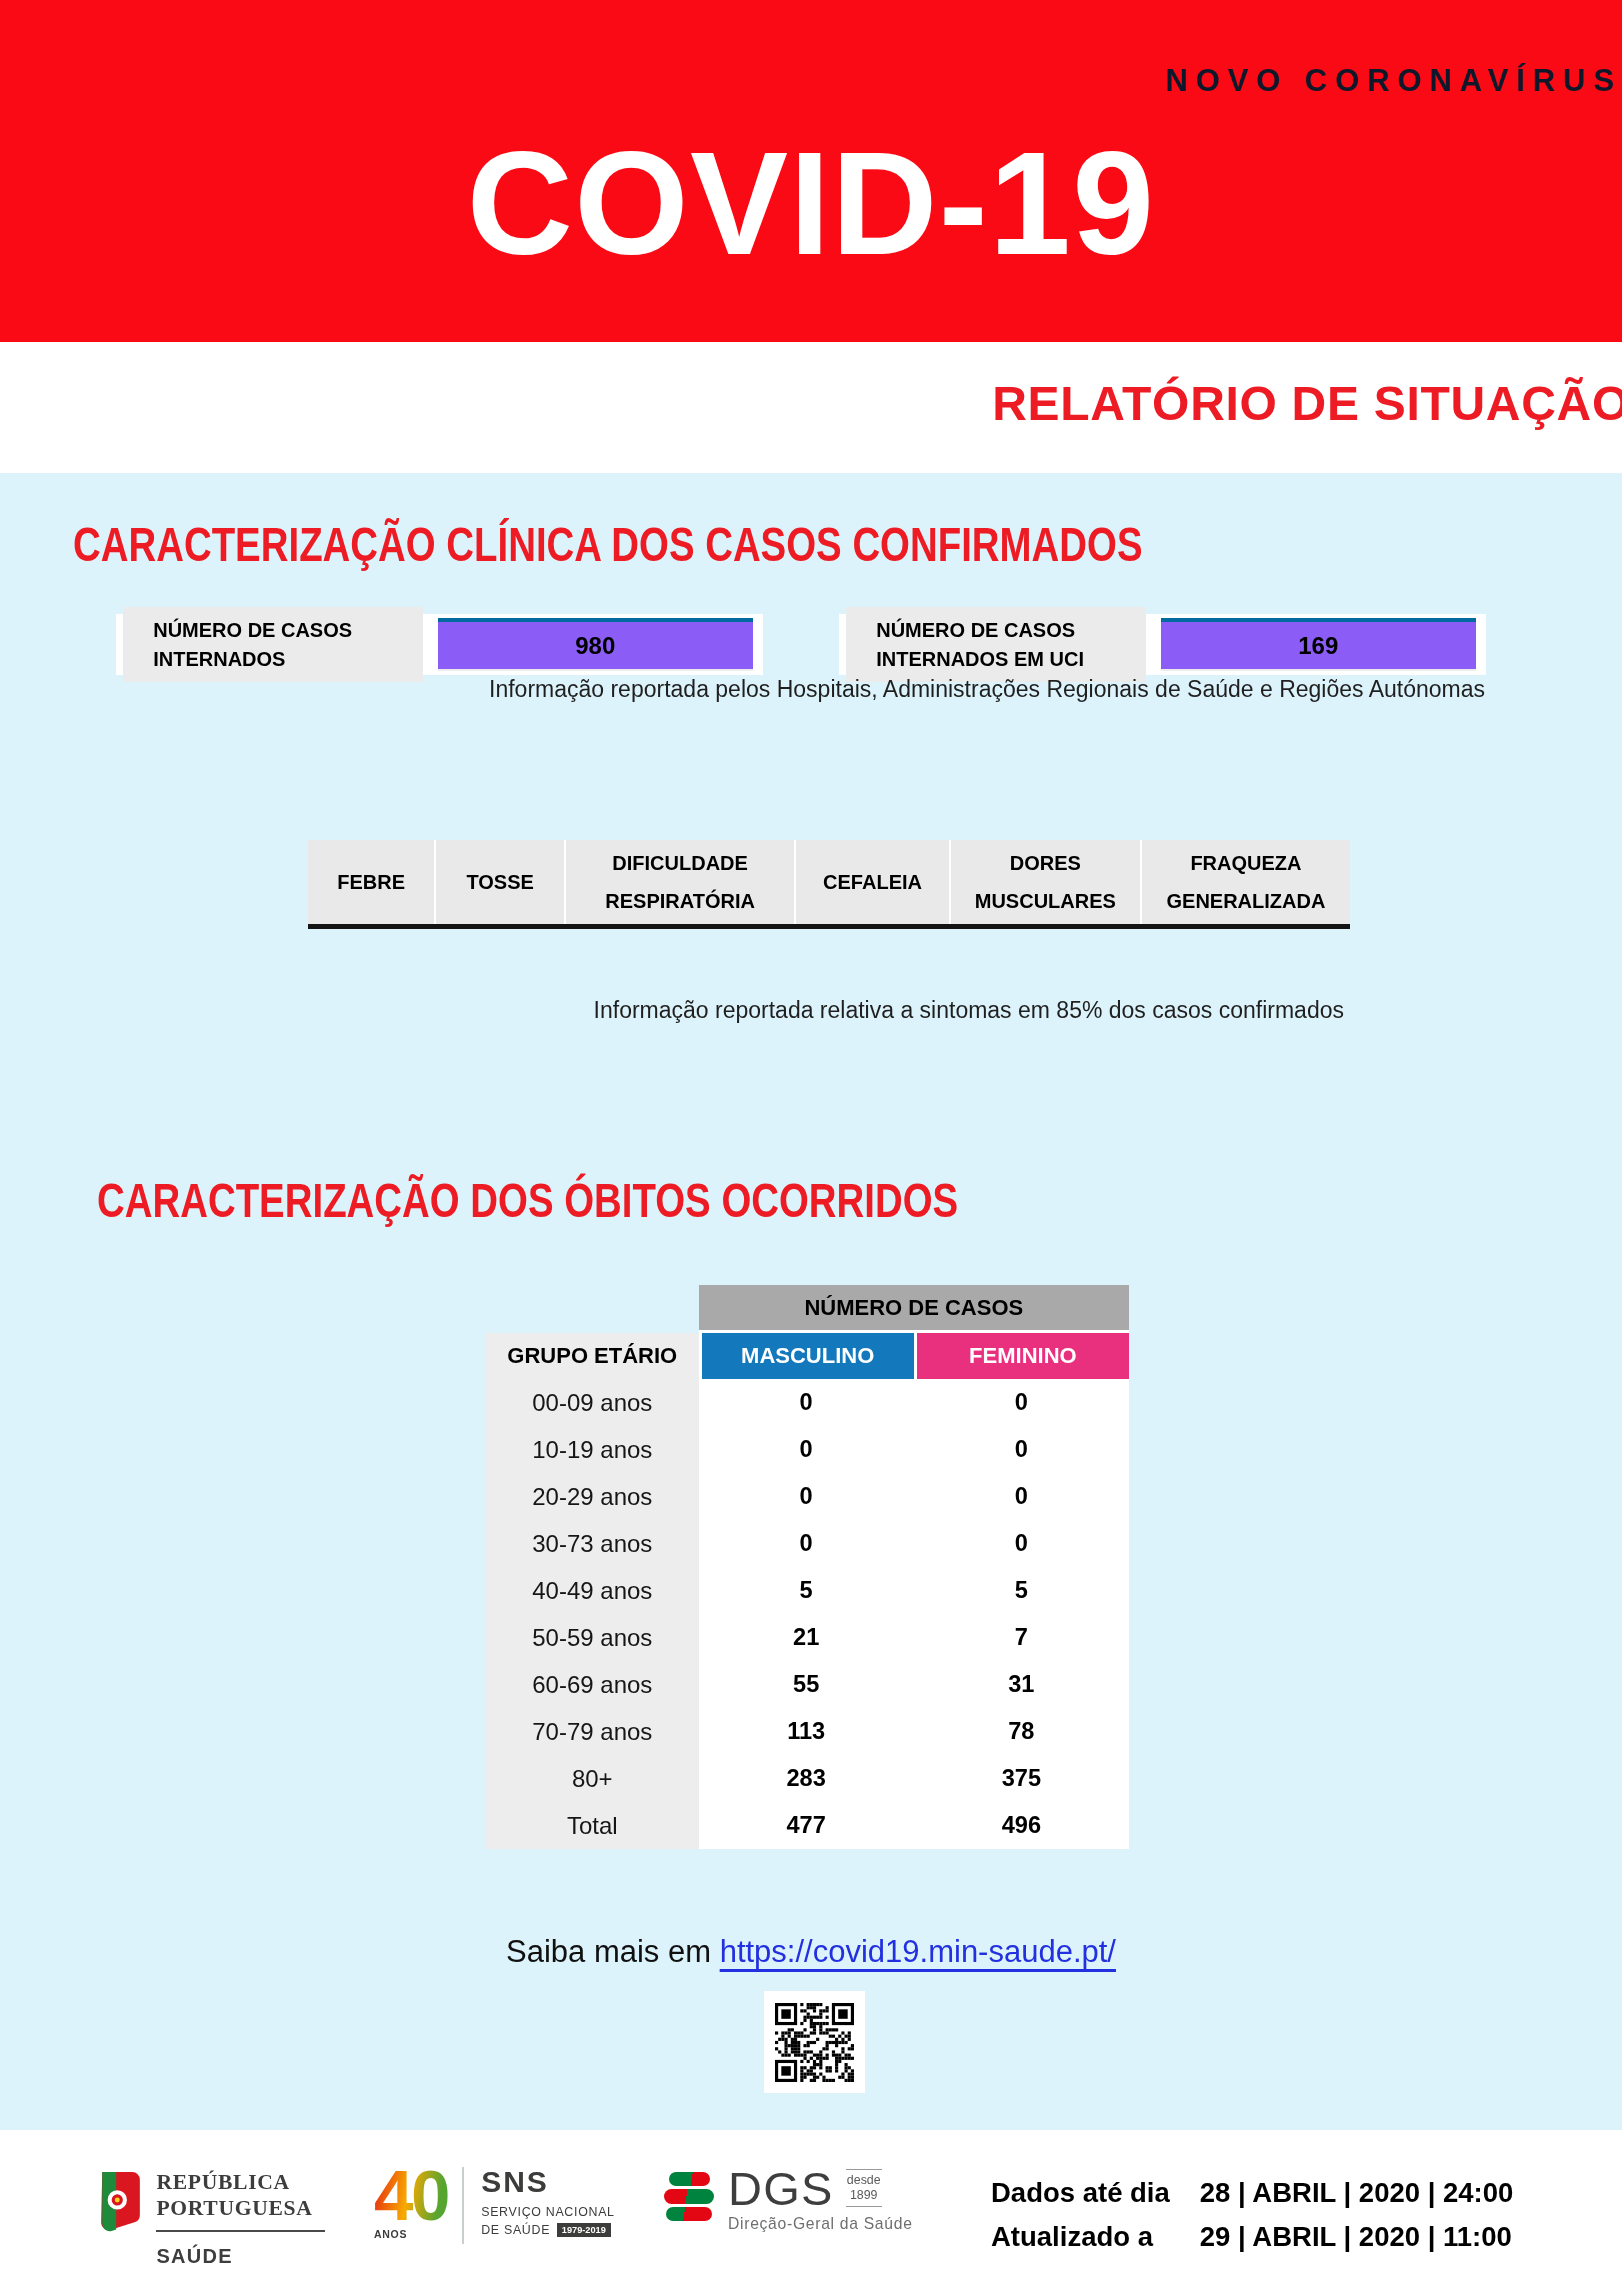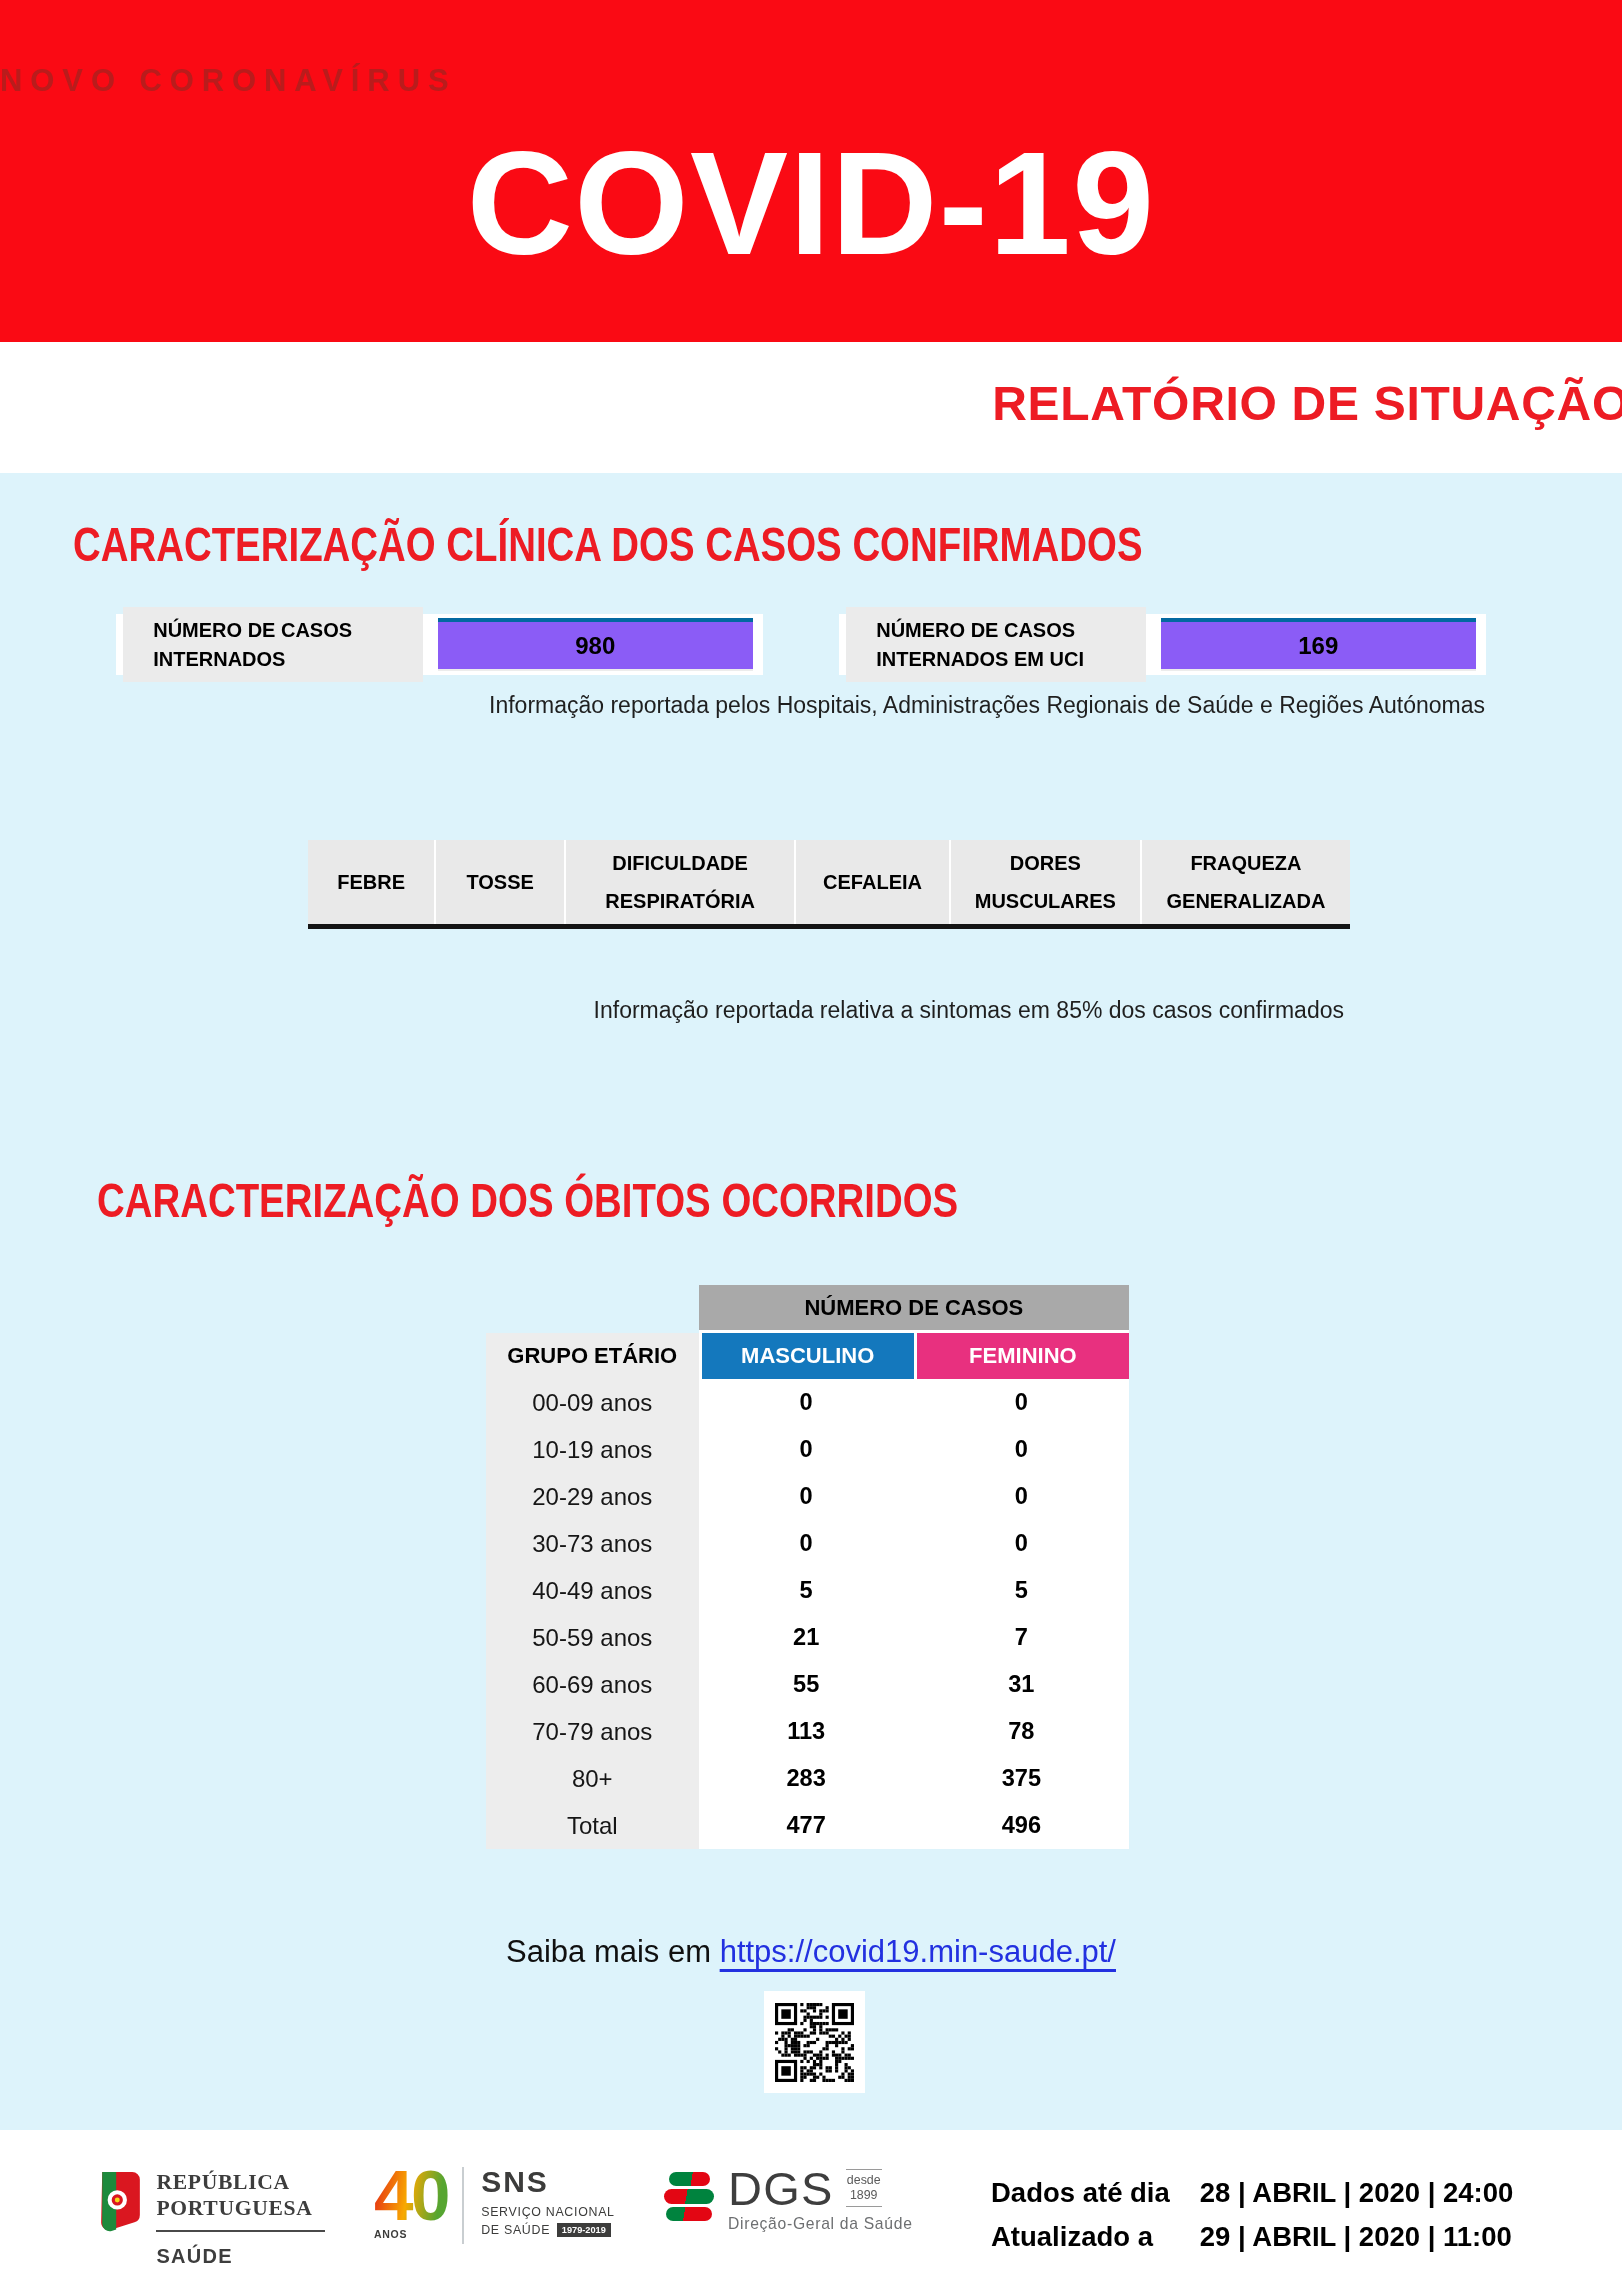--- a/index.html
+++ b/index.html
@@ -9,21 +9,21 @@
   }
   *{margin:0;padding:0;box-sizing:border-box;}
   body{background:#888;font-family:"Liberation Sans", sans-serif;}
   .page{position:relative;width:1622px;height:2295px;background:#fff;overflow:hidden;margin:0 auto;}
 
   
   .band-red{position:absolute;left:0;top:0;width:100%;height:342px;background:var(--band-red);}
   .band-blue{position:absolute;left:0;top:473px;width:100%;height:1657px;background:var(--page-blue);}
 
   
-  .kicker{position:absolute;top:63px;left:0;width:100%;text-align:left;color:#b91c1c;
+  .kicker{position:absolute;top:63px;left:0;width:100%;text-align:right;color:#0f172a;
           font-weight:700;font-size:31px;letter-spacing:7.9px;}
   .covid-title{position:absolute;top:130px;left:0;width:100%;text-align:center;color:#fff;
           font-weight:700;font-size:147px;line-height:1;letter-spacing:1.3px;}
   .relatorio{position:absolute;top:376px;left:8px;width:100%;text-align:right;
           color:var(--accent-red);font-weight:700;font-size:48px;letter-spacing:0.7px;padding-left:32px;}
 
   
   .section-title{position:absolute;color:var(--accent-red);font-weight:700;font-size:48px;
           white-space:nowrap;transform:scaleX(.8);transform-origin:0 50%;}
   #title-clinical{left:73px;top:517px;}
@@ -33,21 +33,21 @@
   .stat-group{position:absolute;top:607px;width:647px;height:75px;}
   #stat-0{left:116px;} #stat-1{left:839px;}
   .stat-strip{position:absolute;left:0;right:0;top:7.2px;bottom:7.2px;background:#fff;}
   .stat-label{position:absolute;left:7.2px;top:0;width:300px;height:100%;background:#ebebeb;
           display:flex;align-items:center;padding-left:30px;font-weight:700;font-size:20px;line-height:1.45;}
   .stat-value{position:absolute;left:322px;right:10.5px;top:11px;bottom:11px;background:#8b5cf6;
           border-top:4px solid #0369a1;border-bottom:2px solid #ececec;
           display:flex;align-items:center;justify-content:center;font-weight:700;font-size:24px;}
 
   .note{position:absolute;font-size:23px;color:#1f1f1f;white-space:nowrap;}
-  #note-stats{top:692px;right:137px;}
+  #note-stats{top:676px;right:137px;}
   #note-symptoms{top:997px;right:278px;}
 
   
   #symptoms{position:absolute;left:308px;top:840px;width:1042px;}
   .sym-header{display:grid;grid-template-columns:193fr 198fr 352fr 236fr 292fr 321fr;
           border-bottom:5.9px solid #141414;}
   .sym-h-cell{background:var(--sym-gray);height:84px;display:flex;align-items:center;justify-content:center;
           text-align:center;font-weight:700;font-size:20px;line-height:1.9;border-left:2.6px solid #fff;}
   .sym-h-cell:first-child{border-left:none;}
   .sym-row{display:grid;grid-template-columns:193fr 198fr 352fr 236fr 292fr 321fr;background:#fff;}

